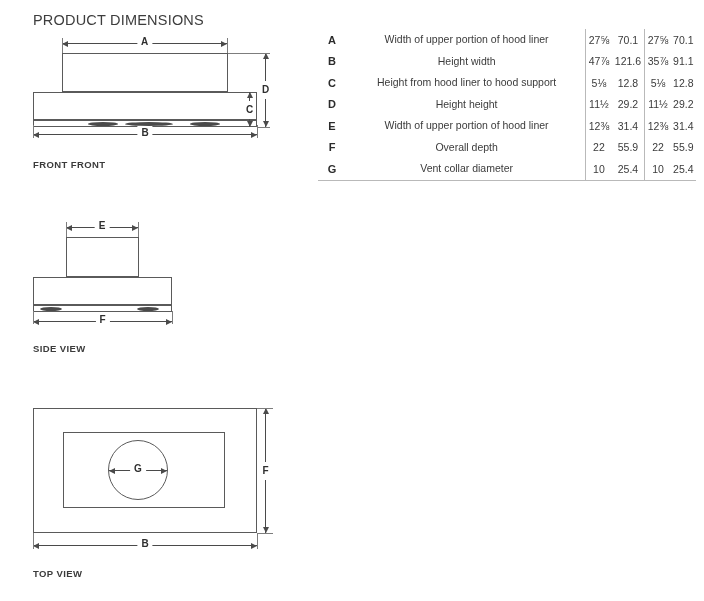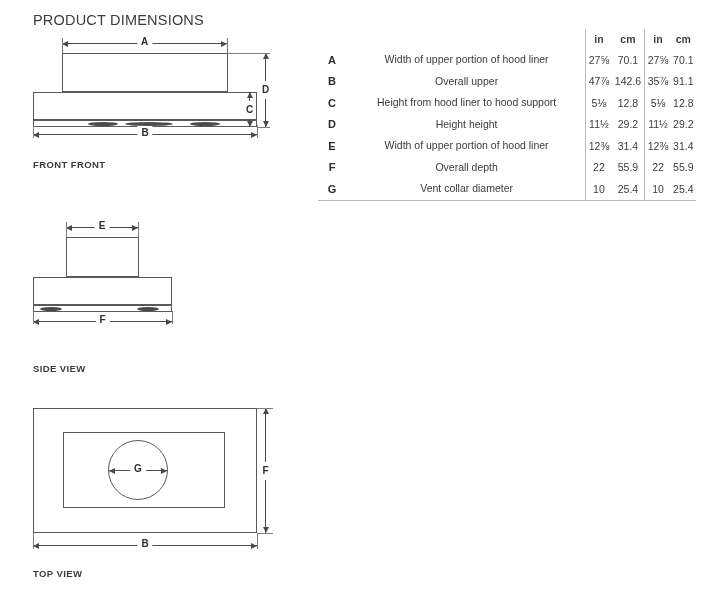--- a/index.html
+++ b/index.html
@@ -298,21 +298,21 @@
 
     <div class="dim-h" style="left:33px; top:113px; width:139px;">
       <div class="bar"></div>
       <div class="ah left"></div>
       <div class="ah right"></div>
       <div class="lbl">F</div>
     </div>
     <div class="ext-line" style="left:33px; top:106px; height:13px;"></div>
     <div class="ext-line" style="left:172px; top:106px; height:13px;"></div>
 
-    <div class="view-label" style="left:33px; top:138px;margin-top:20px;">SIDE VIEW</div>
+    <div class="view-label" style="left:33px; top:138px;">SIDE VIEW</div>
   </div>
 
   <div class="view-block" style="left:0; top:400px; width:300px; height:190px;">
 
     <div class="shape" style="left:33px; top:8px; width:224px; height:125px;"></div>
 
     <div class="shape" style="left:63px; top:32px; width:162px; height:76px;"></div>
 
     <div class="circle" style="left:108px; top:40px; width:60px; height:60px;"></div>
 
@@ -340,42 +340,35 @@
     </div>
     <div class="ext-line" style="left:33px; top:133px; height:16px;"></div>
     <div class="ext-line" style="left:257px; top:133px; height:16px;"></div>
 
     <div class="view-label" style="left:33px; top:168px;">TOP VIEW</div>
   </div>
 </div>
 
 <table class="spec-table">
   <thead>
-    <tr>
-      <th class="blank-unit" colspan="2"></th>
-      <th class="unit-cell grp">in</th>
-      <th class="unit-cell">cm</th>
-      <th class="unit-cell grp">in</th>
-      <th class="unit-cell">cm</th>
-    </tr>
   </thead>
   <tbody>
     <tr>
       <td class="row-letter">A</td>
       <td class="row-desc">Width of upper portion of hood liner</td>
       <td class="val grp">27⅝</td>
       <td class="val">70.1</td>
       <td class="val grp">27⅝</td>
       <td class="val">70.1</td>
     </tr>
     <tr>
       <td class="row-letter">B</td>
-      <td class="row-desc">Overall upper</td>
+      <td class="row-desc">Height width</td>
       <td class="val grp">47⅞</td>
-      <td class="val">142.6</td>
+      <td class="val">121.6</td>
       <td class="val grp">35⅞</td>
       <td class="val">91.1</td>
     </tr>
     <tr>
       <td class="row-letter">C</td>
       <td class="row-desc">Height from hood liner to hood support</td>
       <td class="val grp">5⅛</td>
       <td class="val">12.8</td>
       <td class="val grp">5⅛</td>
       <td class="val">12.8</td>

